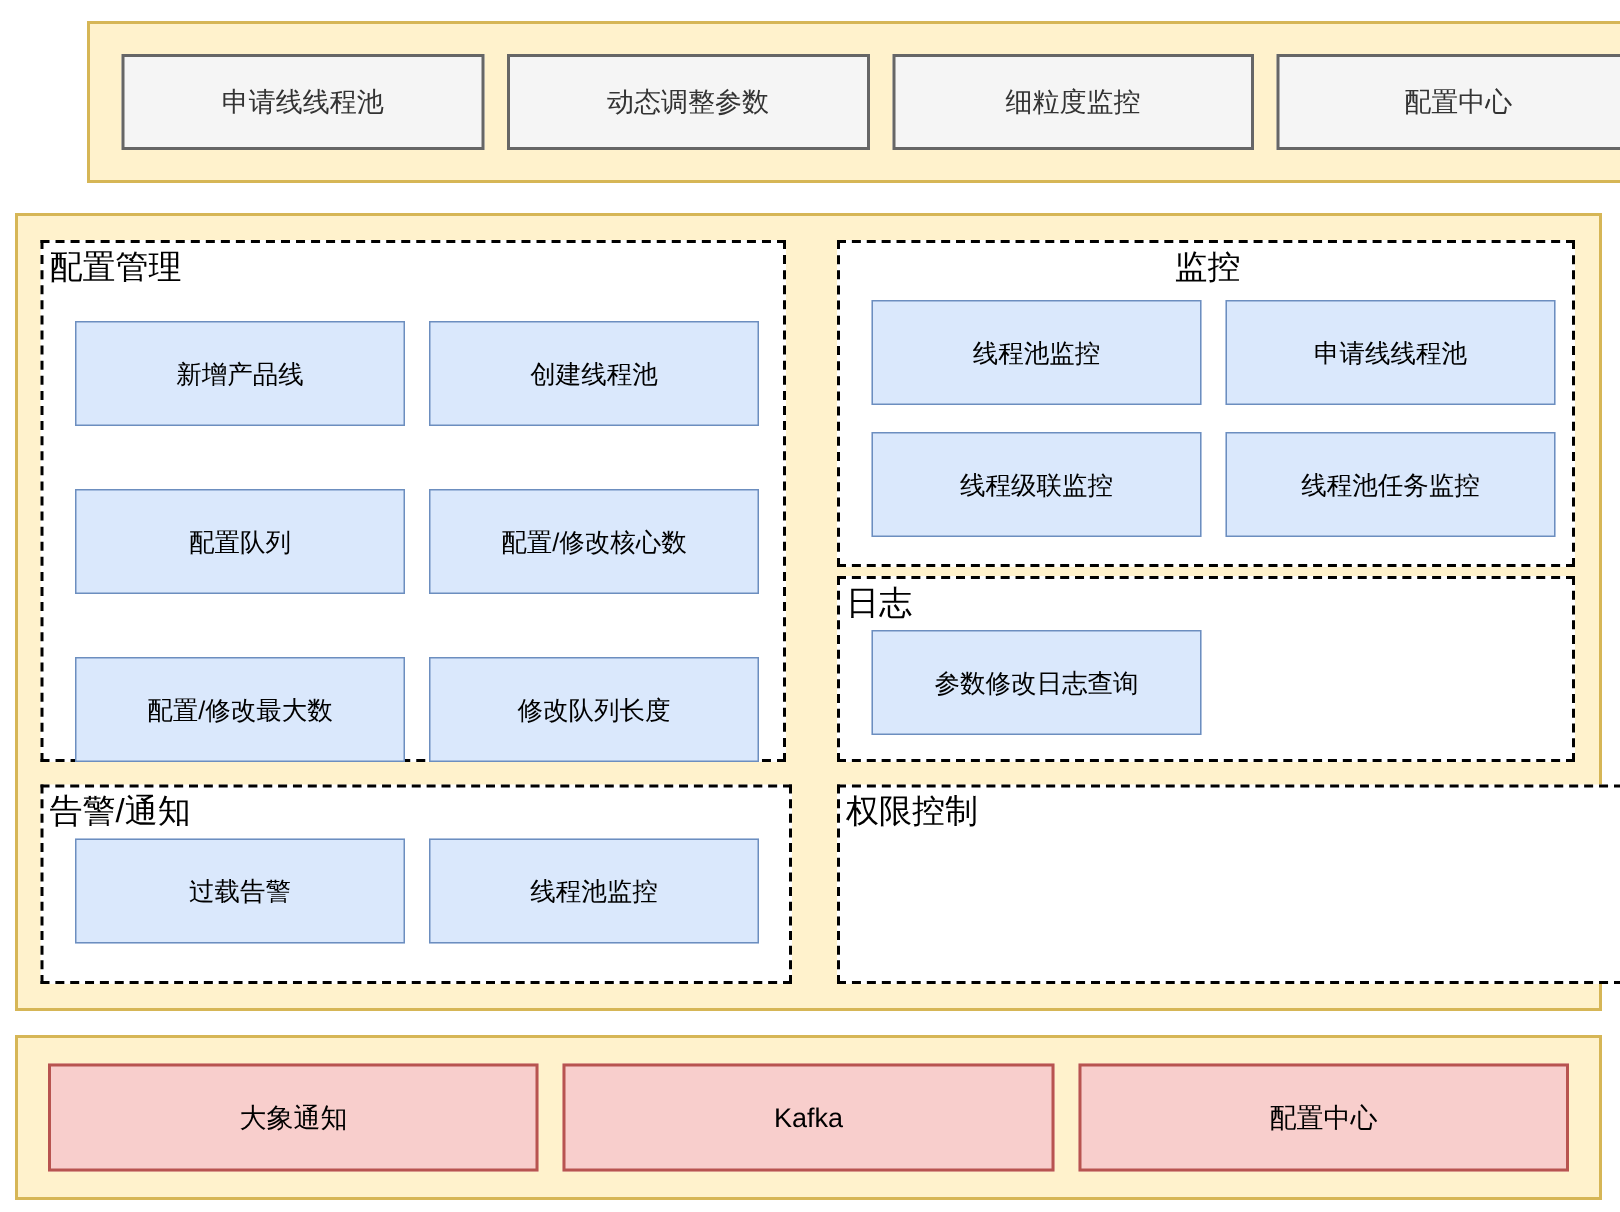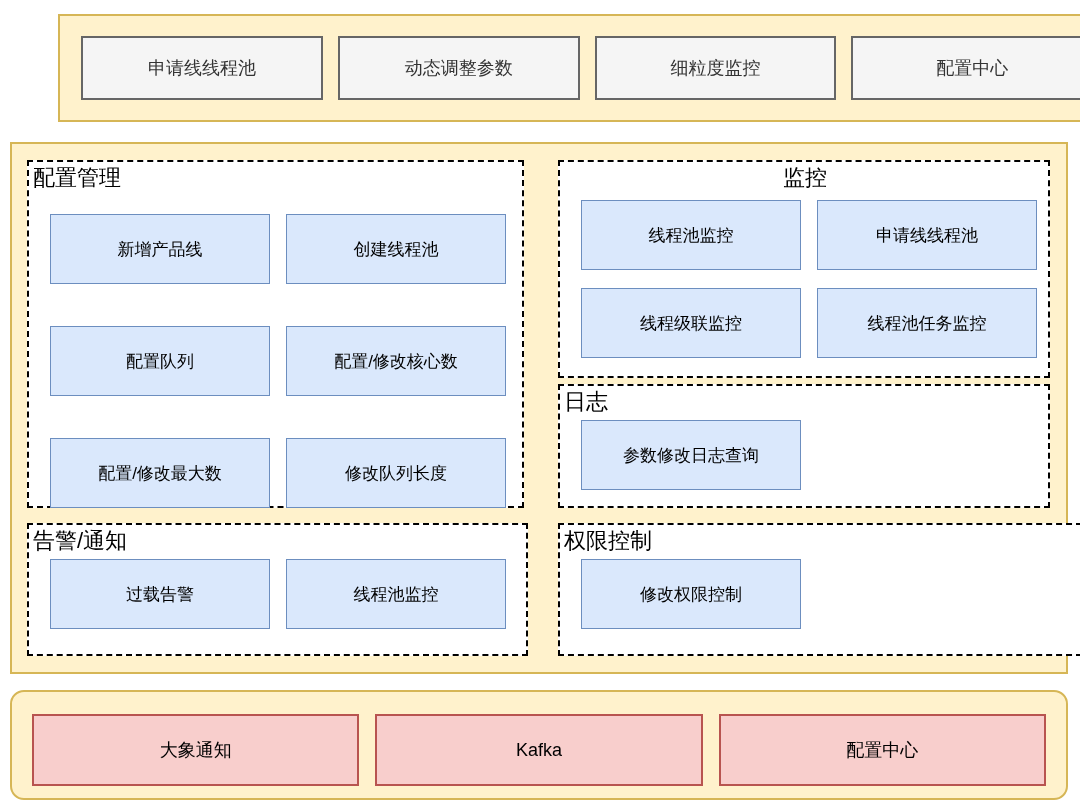--- a/index.html
+++ b/index.html
@@ -78,24 +78,23 @@
     display: flex;
     align-items: center;
     justify-content: center;
     font-size: 17px;
     color: #000000;
   }
 
   
   .band-bottom {
     display: flex;
-    align-items: flex-end;
+    align-items: center;
     gap: 16px;
     padding: 12px 20px;
-    border-radius: 14px;
   }
   .infra-box {
     flex: 1;
     height: 72px;
     background: #F8CECC;
     border: 2px solid #B85450;
     display: flex;
     align-items: center;
     justify-content: center;
     font-size: 18px;
@@ -146,23 +145,20 @@
   <div class="section sec-alert">
     <div class="section-title">告警/通知</div>
     <div class="module-grid">
       <div class="module-box">过载告警</div>
       <div class="module-box">线程池监控</div>
     </div>
   </div>
 
   <div class="section sec-permission">
     <div class="section-title">权限控制</div>
-    <div class="module-grid">
-      <div class="module-box">修改权限控制</div>
-    </div>
   </div>
 
 </div>
 
 <div class="band band-bottom">
   <div class="infra-box">大象通知</div>
   <div class="infra-box">Kafka</div>
   <div class="infra-box">配置中心</div>
 </div>
 

